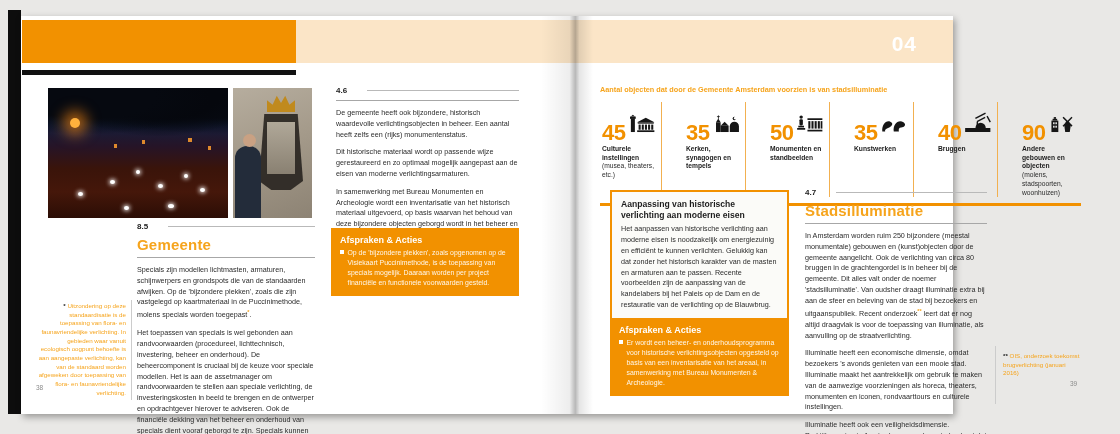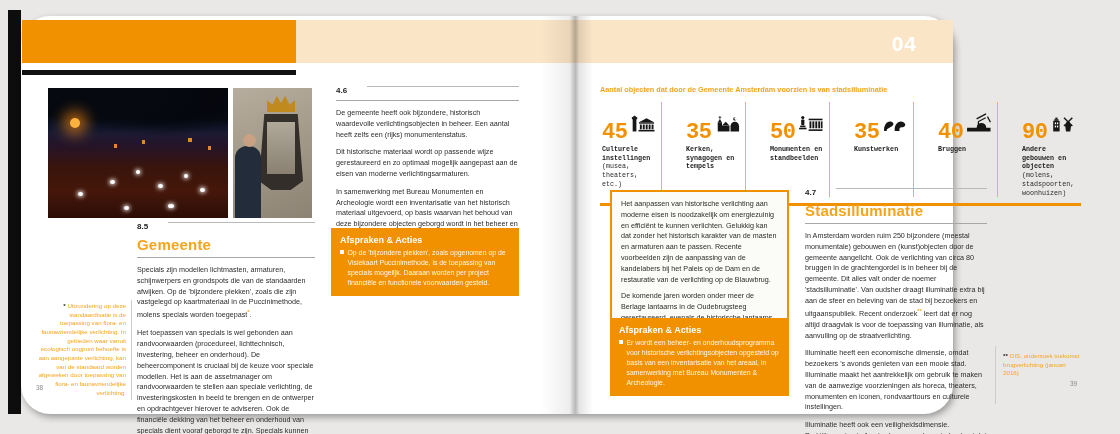--- a/index.html
+++ b/index.html
@@ -1,20 +1,20 @@
 <!DOCTYPE html>
 <html style="--accent: #f29100; --accent2: #f6a41c; --band: #fbe5c7; --ink: #2b2b2b;"><head>
 <meta charset="utf-8">
 <style>
   html,body{margin:0;padding:0;width:1120px;height:434px;overflow:hidden;
     font-family:"Liberation Sans", sans-serif;}
   .stage{position:relative;width:1120px;height:434px;background:#e9e8e6;}
   .book-strip{position:absolute;left:8px;top:10px;width:13px;height:404px;background:#0d0d0d;}
   .spread{position:absolute;left:21px;top:16px;width:932px;height:398px;background:#ffffff;
-    box-shadow:2px 3px 7px rgba(0,0,0,.35);border-radius:29px;}
+    box-shadow:2px 3px 7px rgba(0,0,0,.35);}
   
   .band-orange{position:absolute;left:1px;top:4px;width:274px;height:43px;background:var(--accent);}
   .band-cream{position:absolute;left:275px;top:4px;right:0;height:43px;background:var(--band);}
   .chapter-num{position:absolute;right:36px;top:12px;font-size:21px;font-weight:bold;color:#ffffff;letter-spacing:1px;}
   .black-bar{position:absolute;left:1px;top:54px;width:274px;height:5px;background:#111111;}
   
   .gutter{position:absolute;left:520px;top:0;width:52px;height:100%;
     background:linear-gradient(to right, rgba(0,0,0,0) 0%, rgba(0,0,0,.07) 55%, rgba(0,0,0,.28) 66%, rgba(0,0,0,.10) 74%, rgba(0,0,0,0) 100%);pointer-events:none;}
   
   .photo1{position:absolute;left:27px;top:72px;width:180px;height:130px;overflow:hidden;
@@ -31,21 +31,21 @@
     background:linear-gradient(160deg,#b6ad9e 0%,#a49a8a 45%,#8d8374 100%);}
   .photo2 .lantern{position:absolute;left:26px;top:26px;width:44px;height:76px;background:#2a2622;
     clip-path:polygon(12% 0,88% 0,100% 88%,72% 100%,28% 100%,0 88%);opacity:.92;}
   .photo2 .glass{position:absolute;left:34px;top:34px;width:28px;height:52px;background:linear-gradient(#cfc6b4,#9f9584);opacity:.8;}
   .photo2 .crown{position:absolute;left:34px;top:6px;width:28px;height:18px;background:#c08a1e;
     clip-path:polygon(0 100%,0 35%,20% 60%,35% 10%,50% 50%,65% 10%,80% 60%,100% 35%,100% 100%);}
   .photo2 .person{position:absolute;left:2px;top:58px;width:26px;height:72px;background:#232c3a;border-radius:12px 12px 0 0;}
   .photo2 .head{position:absolute;left:10px;top:46px;width:13px;height:13px;border-radius:50%;background:#c9a183;}
   
   .col{position:absolute;}
-  .sec-head{display:flex;gap:20px;margin-bottom:5px;}
+  .sec-head{display:flex;align-items:center;gap:20px;margin-bottom:5px;}
   .sec-num{font-size:8px;font-weight:bold;color:#222;}
   .sec-line{flex:1;height:1px;background:#b9b9b9;}
   .sec-title{font-size:15px;font-weight:bold;color:var(--accent2);margin:0 0 4px 0;letter-spacing:.2px;}
   .title-rule{height:1px;background:#a7a7a7;margin-bottom:7px;}
   .para{font-size:7.2px;line-height:1.5;color:#2b2b2b;margin-bottom:7px;}
   .marker{color:var(--accent2);font-size:5.5px;vertical-align:super;font-weight:bold;}
   
   .action-box{position:absolute;background:var(--accent);color:#ffffff;padding:7px 9px 8px 9px;box-sizing:border-box;}
   .action-title{font-size:9px;font-weight:bold;margin-bottom:3px;}
   .action-item{display:flex;gap:4px;font-size:6.9px;line-height:1.45;color:#fff7ea;}
@@ -57,21 +57,21 @@
   .margin-note{position:absolute;left:17px;top:286px;width:88px;text-align:right;
     font-size:6.2px;line-height:1.4;color:var(--accent2);}
   .margin-note .fn-marker{color:#222;font-weight:bold;}
   .vline{position:absolute;width:1px;background:#cccccc;}
   .footnote-r{position:absolute;left:982px;top:336px;width:80px;font-size:6.2px;line-height:1.4;color:var(--accent2);}
   .footnote-r .fn-marker{color:#222;font-weight:bold;}
   .pagenum{position:absolute;font-size:6.5px;color:#8a8a8a;}
   
   .infographic{position:absolute;left:579px;top:69px;width:481px;}
   .info-title{font-size:7.3px;font-weight:bold;color:var(--accent2);margin-bottom:8px;}
-  .info-row{display:flex;font-family:Liberation Mono, monospace;}
+  .info-row{display:flex;}
   .info-item{flex:1;padding:0 5px 0 2px;min-width:0;}
   .info-item + .info-item{border-left:1px solid #f2b050;padding-left:24px;}
   .num-icon{display:flex;align-items:flex-end;gap:3px;height:40px;}
   .big-num{font-size:22px;font-weight:bold;color:var(--accent);line-height:.8;letter-spacing:-.5px;}
   .glyph{flex:1;min-width:0;}
   .glyph svg{width:100%;height:36px;display:block;}
   .item-label{font-size:6.7px;font-weight:bold;color:#1c1c1c;line-height:1.3;margin-top:3px;}
   .item-sub{font-size:6.7px;color:#2b2b2b;line-height:1.3;}
   .info-rule{height:3px;background:var(--accent);margin-top:6px;}
 </style>
@@ -265,20 +265,21 @@
             </span>
           </div>
           <div class="item-label">Andere gebouwen en objecten</div>
           <div class="item-sub">(molens, stadspoorten, woonhuizen)</div>
         </div>
       </div>
       <div class="info-rule"></div>
     </div>
 
     <div class="info-box" style="left:589px;top:174px;width:179px;">
+      <div class="info-box-title">Aanpassing van historische verlichting aan moderne eisen</div>
       <div class="para" style="margin-bottom:6px;">Het aanpassen van historische verlichting aan moderne eisen is noodzakelijk om energiezuinig en efficiënt te kunnen verlichten. Gelukkig kan dat zonder het historisch karakter van de masten en armaturen aan te passen. Recente voorbeelden zijn de aanpassing van de kandelabers bij het Paleis op de Dam en de restauratie van de verlichting op de Blauwbrug.</div>
       <div class="para" style="margin-bottom:0;">De komende jaren worden onder meer de Berlage lantaarns in de Oudebrugsteeg gerestaureerd, evenals de historische lantaarns op de trappen van de Beurs van Berlage en het Beursplein.</div>
     </div>
 
     <div class="action-box" style="left:589px;top:302px;width:179px;">
       <div class="action-title">Afspraken &amp; Acties</div>
       <div class="action-item">
         <span class="bullet"></span>
         <span>Er wordt een beheer- en onderhoudsprogramma voor historische verlichtingsobjecten opgesteld op basis van een inventarisatie van het areaal, in samenwerking met Bureau Monumenten &amp; Archeologie.</span>
       </div>

